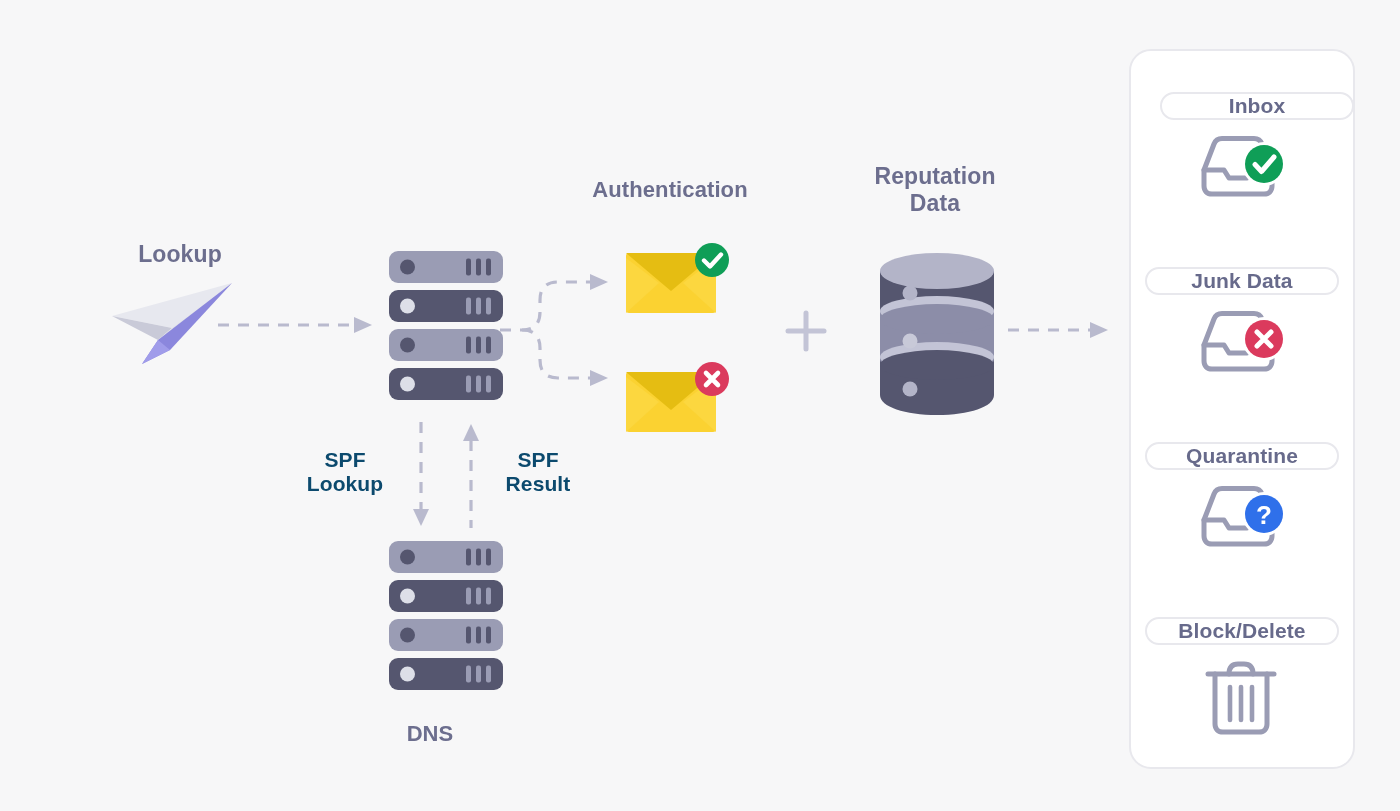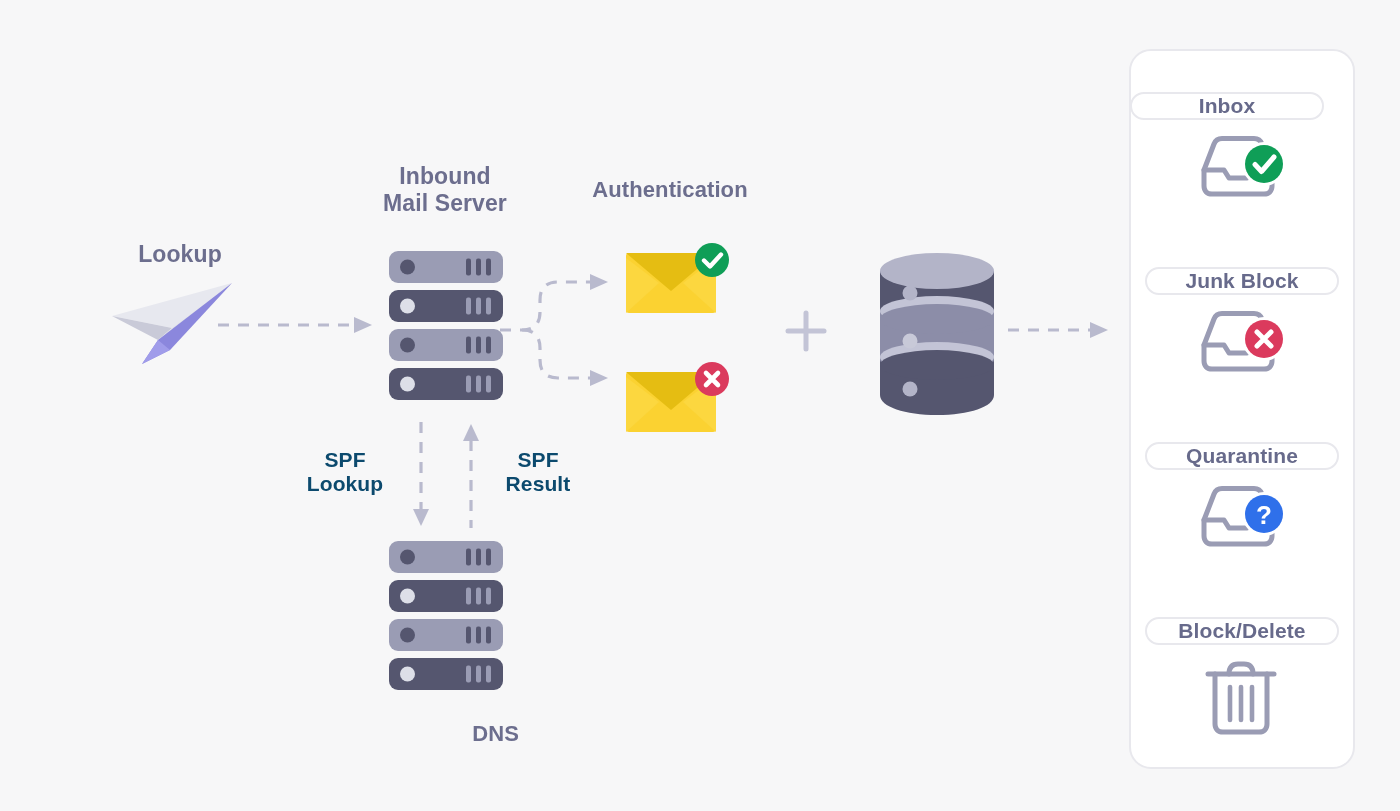--- a/index.html
+++ b/index.html
@@ -80,22 +80,20 @@
     </svg>
   </div>
 
   <div class="abs" style="left:218px;top:313px;">
     <svg width="158" height="24" viewBox="0 0 158 24">
       <line x1="0" y1="12" x2="138" y2="12" stroke="#b9bace" stroke-width="3.2" stroke-dasharray="11 9" stroke-linecap="butt"></line>
       <polygon points="136,4 154,12 136,20" fill="#b9bace"></polygon>
     </svg>
   </div>
 
-  <div class="abs label h1" style="left:365px;top:163px;width:160px;">Inbound
-Mail Server</div>
 
   <div class="abs server-stack" style="left:389px;top:251px;">
     <div class="srv light">
       <span class="dot"></span>
       <span class="bars">
           <i></i>
           <i></i>
           <i></i>
         </span>
     </div>
@@ -212,31 +210,33 @@
     <div class="srv dark">
       <span class="dot"></span>
       <span class="bars">
           <i></i>
           <i></i>
           <i></i>
         </span>
     </div>
   </div>
 
-  <div class="abs label h2" style="left:359px;top:721px;width:160px;text-align:right;">DNS</div>
+  <div class="abs label h2" style="left:350px;top:721px;width:160px;">DNS</div>
 
   <div class="abs" style="left:783px;top:308px;">
     <svg width="46" height="46" viewBox="0 0 46 46">
       <g stroke="#c3c4d6" stroke-width="5" stroke-linecap="round">
         <line x1="5" y1="23" x2="41" y2="23"></line>
         <line x1="23" y1="5" x2="23" y2="41"></line>
       </g>
     </svg>
   </div>
 
+  <div class="abs label h1" style="left:855px;top:163px;width:160px;">Reputation
+Data</div>
 
   <div class="abs" style="left:876px;top:249px;">
     <svg width="122" height="168" viewBox="0 0 122 168">
 
       <path d="M4,22 V146 C4,158 29,166 61,166 C93,166 118,158 118,146 V22 Z" fill="#55566f"></path>
 
       <path d="M4,62 V110 C4,120 29,127 61,127 C93,127 118,120 118,110 V62 Z" fill="#8c8da8"></path>
 
       <ellipse cx="61" cy="62" rx="57" ry="15" fill="#c3c4d6"></ellipse>
       <ellipse cx="61" cy="70" rx="57" ry="15" fill="#8c8da8"></ellipse>
@@ -253,35 +253,35 @@
 
   <div class="abs" style="left:1008px;top:318px;">
     <svg width="104" height="24" viewBox="0 0 104 24">
       <line x1="0" y1="12" x2="84" y2="12" stroke="#b9bace" stroke-width="3.2" stroke-dasharray="11 9"></line>
       <polygon points="82,4 100,12 82,20" fill="#b9bace"></polygon>
     </svg>
   </div>
 
   <div class="abs panel" style="left:1129px;top:49px;width:222px;height:716px;"></div>
 
-  <div class="abs label panel" style="left:1130px;top:92px;width:190px;">Inbox</div>
+  <div class="abs label panel" style="left:1160px;top:92px;width:190px;">Inbox</div>
   <div class="abs" style="left:1192px;top:134px;">
     <svg width="96" height="72" viewBox="0 0 96 72">
       <path d="M12,36 L22,10 C23.5,6 26,4.5 30,4.5 L62,4.5 C66,4.5 68.5,6 70,10 L80,36
                L80,52 C80,57 77,60 72,60 L20,60 C15,60 12,57 12,52 Z" fill="none" stroke="#9a9cb4" stroke-width="5" stroke-linejoin="round" stroke-linecap="round"></path>
       <path d="M12,36 L32,36 L37,44 L55,44 L60,36 L80,36" fill="none" stroke="#9a9cb4" stroke-width="5" stroke-linejoin="round" stroke-linecap="round"></path>
       <g>
         <circle cx="72" cy="30" r="22" fill="#ffffff"></circle>
         <circle cx="72" cy="30" r="19" fill="#0f9e57"></circle>
         <path d="M63,30.5 L69.5,37.5 L82,23" fill="none" stroke="#ffffff" stroke-width="5" stroke-linecap="round" stroke-linejoin="round"></path>
       </g>
     </svg>
   </div>
 
-  <div class="abs label panel" style="left:1145px;top:267px;width:190px;">Junk Block</div>
+  <div class="abs label panel" style="left:1145px;top:267px;width:190px;">Junk Data</div>
   <div class="abs" style="left:1192px;top:309px;">
     <svg width="96" height="72" viewBox="0 0 96 72">
       <path d="M12,36 L22,10 C23.5,6 26,4.5 30,4.5 L62,4.5 C66,4.5 68.5,6 70,10 L80,36
                L80,52 C80,57 77,60 72,60 L20,60 C15,60 12,57 12,52 Z" fill="none" stroke="#9a9cb4" stroke-width="5" stroke-linejoin="round" stroke-linecap="round"></path>
       <path d="M12,36 L32,36 L37,44 L55,44 L60,36 L80,36" fill="none" stroke="#9a9cb4" stroke-width="5" stroke-linejoin="round" stroke-linecap="round"></path>
       <g>
         <circle cx="72" cy="30" r="22" fill="#ffffff"></circle>
         <circle cx="72" cy="30" r="19" fill="#db3a5d"></circle>
         <path d="M65,23 L79,37 M79,23 L65,37" fill="none" stroke="#ffffff" stroke-width="5" stroke-linecap="round"></path>
       </g>

